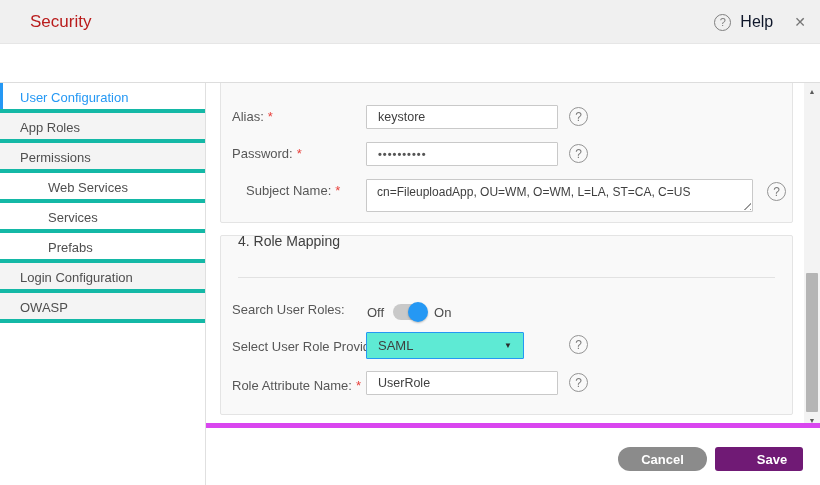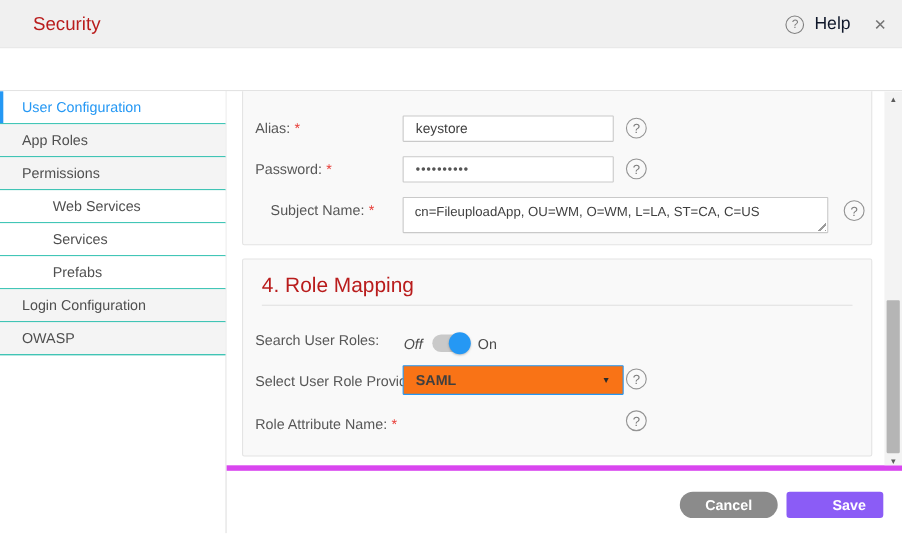--- a/index.html
+++ b/index.html
@@ -14,30 +14,30 @@
   .hdr-right{position:absolute;right:14px;top:0;height:44px;display:flex;align-items:center;gap:9px;}
   .qicon{width:17px;height:17px;border:1.5px solid #7f7f7f;border-radius:50%;
          display:flex;align-items:center;justify-content:center;
          font-size:11px;color:#7f7f7f;box-sizing:border-box;background:transparent;}
   .hdr-help-label{font-size:16px;color:#0f172a;}
   .close-x{font-size:14px;color:#757575;margin-left:12px;cursor:pointer;}
   
   .auth{position:absolute;left:0;top:44px;width:820px;height:39px;background:#fff;
         border-bottom:1px solid #ddd;box-sizing:border-box;}
   .auth-label{position:absolute;left:50px;top:56px;font-size:13px;color:#575757;}
-  .tgl-off{font-size:13px;color:#4c4c4c;font-style:italic;}
+  .tgl-off{font-size:13px;color:#4c4c4c;}
   .tgl-on{font-size:13px;color:#4c4c4c;}
   .switch{position:relative;width:32px;height:16px;background:#c9c9c9;border-radius:8px;display:inline-block;}
   .switch .knob{position:absolute;right:-3px;top:-2px;width:20px;height:20px;border-radius:50%;
                 background:#2598f4;box-shadow:0 1px 2px rgba(0,0,0,.25);}
   .auth-toggle{position:absolute;left:112px;top:55px;display:flex;align-items:center;gap:9px;}
   
   .sidebar{position:absolute;left:0;top:83px;width:206px;height:402px;background:#fff;
            border-right:1px solid #e0e0e0;box-sizing:border-box;}
-  .side-item{position:relative;height:30px;line-height:29px;border-bottom:1px solid #14b8a6;
+  .side-item{position:relative;height:30px;line-height:29px;border-bottom:4px solid #14b8a6;
              font-size:13px;color:#4f4f4f;padding-left:20px;box-sizing:border-box;cursor:pointer;background:#fff;}
   .side-item.gray{background:#f4f4f4;}
   .side-item.indent{padding-left:48px;}
   .side-item.active{color:#2598f4;background:#fff;}
   .side-item.active::before{content:"";position:absolute;left:0;top:0;bottom:0;width:3px;background:#2598f4;}
   
   .content{position:absolute;left:206px;top:83px;width:614px;height:345px;background:#fff;
            overflow:hidden;border-bottom:5px solid #d946ef;box-sizing:border-box;}
   .panel{position:absolute;left:14px;width:573px;background:#f9f9f9;
          border:1px solid #e4e4e4;border-radius:2px;box-sizing:border-box;}
@@ -51,39 +51,39 @@
   .pw{letter-spacing:1px;font-size:11px;font-weight:bold;color:#555;}
   .tarea{position:absolute;left:160px;top:96px;width:387px;height:33px;border:1px solid #c9c9c9;
          background:#fff;box-sizing:border-box;font-size:12px;color:#3f3f3f;
          padding:5px 10px;border-radius:1px;overflow:hidden;white-space:nowrap;}
   .grip{position:absolute;right:1px;bottom:1px;width:9px;height:9px;
         background:repeating-linear-gradient(135deg,transparent 0 3px,#9a9a9a 3px 4.5px);
         clip-path:polygon(100% 0,100% 100%,0 100%);}
   .helpq{position:absolute;width:19px;height:19px;border:1.5px solid #949494;border-radius:50%;
          display:flex;align-items:center;justify-content:center;font-size:12px;color:#7c7c7c;
          box-sizing:border-box;background:transparent;}
-  .sect-head{position:absolute;left:32px;top:166px;font-size:19px;color:#b91c1c;}
+  .sect-head{position:absolute;left:32px;top:150px;font-size:14px;color:#404040;}
   .sect-div{position:absolute;left:32px;top:194px;width:537px;height:1px;background:#e2e2e2;}
   .row-toggle{position:absolute;left:161px;top:221px;display:flex;align-items:center;gap:9px;}
-  .selectbox{position:absolute;left:160px;top:249px;width:201px;height:27px;border:1px solid #2598f4;
-             background:#f97316;box-sizing:border-box;display:flex;align-items:center;
-             font-size:13px;color:#3f3f3f;padding:0 11px;cursor:pointer;border-radius:1px;font-weight:bold;}
+  .selectbox{position:absolute;left:160px;top:249px;width:158px;height:27px;border:1px solid #2598f4;
+             background:#5eead4;box-sizing:border-box;display:flex;align-items:center;
+             font-size:13px;color:#3f3f3f;padding:0 11px;cursor:pointer;border-radius:1px;}
   .selectbox .caret{margin-left:auto;font-size:8px;color:#2b2b2b;}
   
   .sbar{position:absolute;left:598px;top:0;width:16px;height:345px;background:#f3f3f3;box-sizing:border-box;}
   .sbar .arrow{position:absolute;left:0;width:16px;height:12px;display:flex;align-items:center;
                justify-content:center;font-size:7px;color:#5a5a5a;}
   .sbar .up{top:2px;}
   .sbar .down{bottom:2px;}
   .sbar .thumb{position:absolute;left:2px;top:190px;width:12px;height:139px;background:#b5b5b5;border-radius:1px;}
   
   .btn{position:absolute;top:447px;height:24px;border:none;border-radius:3px;color:#fff;
        font-family:"Liberation Sans",sans-serif;font-size:13px;font-weight:bold;cursor:pointer;}
   .btn-cancel{left:618px;width:89px;background:#8b8b8b;border-radius:12px;}
-  .btn-save{left:715px;width:88px;background:#8b5cf6;padding-left:32px;}
+  .btn-save{left:715px;width:88px;background:#701a75;padding-left:32px;}
 </style>
 </head>
 <body>
 
 <div class="app">
 
   <div class="hdr">
     <div class="hdr-title">Security</div>
     <div class="hdr-right">
       <span class="qicon">?</span>
@@ -155,20 +155,21 @@
     <span class="flabel" style="left:26px;top:256px;">Select User Role Provider:</span>
     <div class="selectbox">
       <span>SAML</span>
       <span class="caret">▼</span>
     </div>
     <span class="helpq" style="left:363px;top:252px;">?</span>
 
     <span class="flabel" style="left:26px;top:295px;">
       <span>Role Attribute Name:</span><span class="req">*</span>
     </span>
+    <input class="tinput" style="left: 160px; top: 288px;" value="UserRole">
     <span class="helpq" style="left:363px;top:290px;">?</span>
 
     <div class="sbar">
       <span class="arrow up">▲</span>
       <span class="thumb"></span>
       <span class="arrow down">▼</span>
     </div>
   </div>
 
   <button class="btn btn-cancel">Cancel</button>

